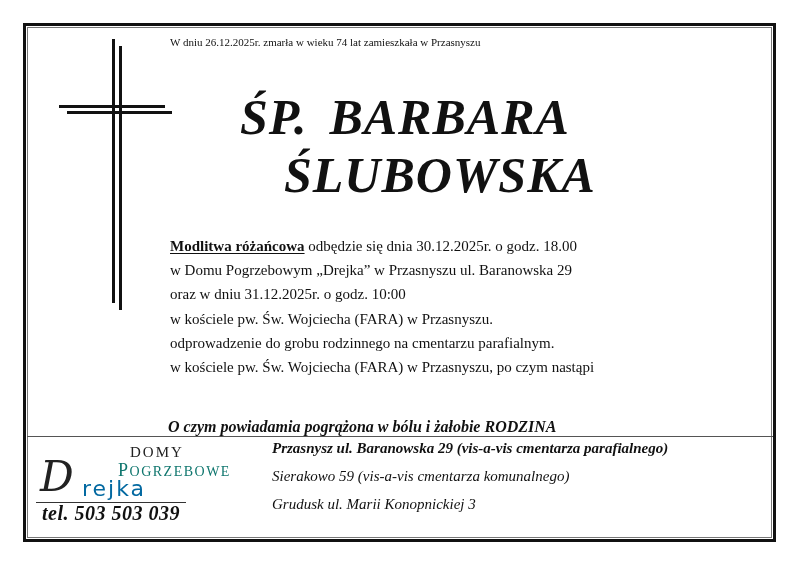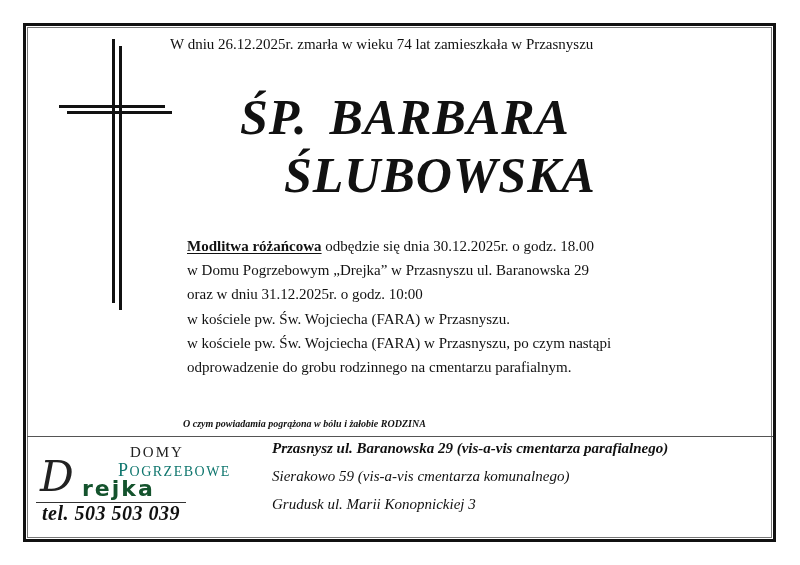--- a/index.html
+++ b/index.html
@@ -12,41 +12,41 @@
     }
     .frame-inner {
       position: absolute; left: 27px; top: 27px; width: 745px; height: 511px;
       border: 1px solid #777777;
     }
 
     .cross-line { position: absolute; background: #111111; }
 
     .top-line {
       position: absolute; left: 170px; top: 36px;
-      font-size: 15px; white-space: nowrap;
+      font-size: 11px; white-space: nowrap;
     }
 
     .heading {
       position: absolute; font-weight: bold; font-style: italic;
       font-size: 50px; letter-spacing: 1px; white-space: nowrap; line-height: 1;
     }
     .heading-1 { left: 240px; top: 92px; }
     .heading-2 { left: 284px; top: 150px; }
     .heading .gap { display: inline-block; width: 22px; }
 
     .body-text {
       position: absolute; left: 170px; top: 234px;
-      font-size: 15px; line-height: 24.2px; white-space: nowrap; margin-left: 17px;
+      font-size: 15px; line-height: 24.2px; white-space: nowrap;
     }
     .body-text .line { display: block; height: 24.2px; }
     .body-text .uline { font-weight: bold; text-decoration: underline; text-underline-offset: 2px; }
 
     .family-line {
-      position: absolute; left: 183px; top: 418px;
-      font-size: 10px; font-weight: bold; font-style: italic; white-space: nowrap;
+      position: absolute; left: 168px; top: 418px;
+      font-size: 16px; font-weight: bold; font-style: italic; white-space: nowrap;
     }
 
     .divider {
       position: absolute; left: 27px; top: 436px; width: 746px; height: 1px;
       background: #555555;
     }
 
     .logo { position: absolute; left: 36px; top: 440px; width: 180px; height: 95px; }
     .logo-domy {
       position: absolute; left: 94px; top: 4px; font-size: 15px; letter-spacing: 2px; color: #222;
@@ -54,21 +54,21 @@
     .logo-pogrzebowe {
       position: absolute; left: 82px; top: 20px; font-size: 14px; letter-spacing: 1.5px; color: #0f766e;
     }
     .logo-pogrzebowe .big { font-size: 18px; }
     .logo-d-glyph {
       position: absolute; left: 4px; top: 16px; font-size: 42px; font-style: italic;
       font-family: "DejaVu Serif", serif; color: #222; line-height: 1;
     }
     .logo-rejka {
       position: absolute; left: 46px; top: 36px; font-size: 22px; letter-spacing: 2px;
-      color: #14532d; font-family: "DejaVu Sans", sans-serif; font-weight: bold;
+      color: #0369a1; font-family: "DejaVu Sans", sans-serif; font-weight: normal;
     }
     .logo-rule {
       position: absolute; left: 0px; top: 62px; width: 150px; height: 1px; background: #333;
     }
     .logo-tel {
       position: absolute; left: 6px; top: 62px; font-size: 20px; font-weight: bold; font-style: italic;
       letter-spacing: 0.5px;
       font-family: Liberation Serif, serif;
     }
 
@@ -94,22 +94,22 @@
 <div class="heading heading-1">
   <span>ŚP.</span><span class="gap"></span><span>BARBARA</span>
 </div>
 <div class="heading heading-2">ŚLUBOWSKA</div>
 
 <div class="body-text">
   <span class="line"><span class="uline">Modlitwa różańcowa</span><span> odbędzie się dnia 30.12.2025r. o godz. 18.00</span></span>
   <span class="line">w Domu Pogrzebowym „Drejka” w Przasnyszu ul. Baranowska 29</span>
   <span class="line">oraz w dniu 31.12.2025r. o godz. 10:00</span>
   <span class="line">w kościele pw. Św. Wojciecha (FARA) w Przasnyszu.</span>
+  <span class="line">odprowadzenie do grobu rodzinnego na cmentarzu parafialnym.</span>
   <span class="line">w kościele pw. Św. Wojciecha (FARA) w Przasnyszu, po czym nastąpi</span>
-  <span class="line">odprowadzenie do grobu rodzinnego na cmentarzu parafialnym.</span>
 </div>
 
 <div class="family-line">O czym powiadamia pogrążona w bólu i żałobie RODZINA</div>
 
 <div class="divider"></div>
 
 <div class="logo">
   <div class="logo-domy">DOMY</div>
   <div class="logo-pogrzebowe"><span class="big">P</span><span>OGRZEBOWE</span></div>
   <div class="logo-d-glyph">D</div>

